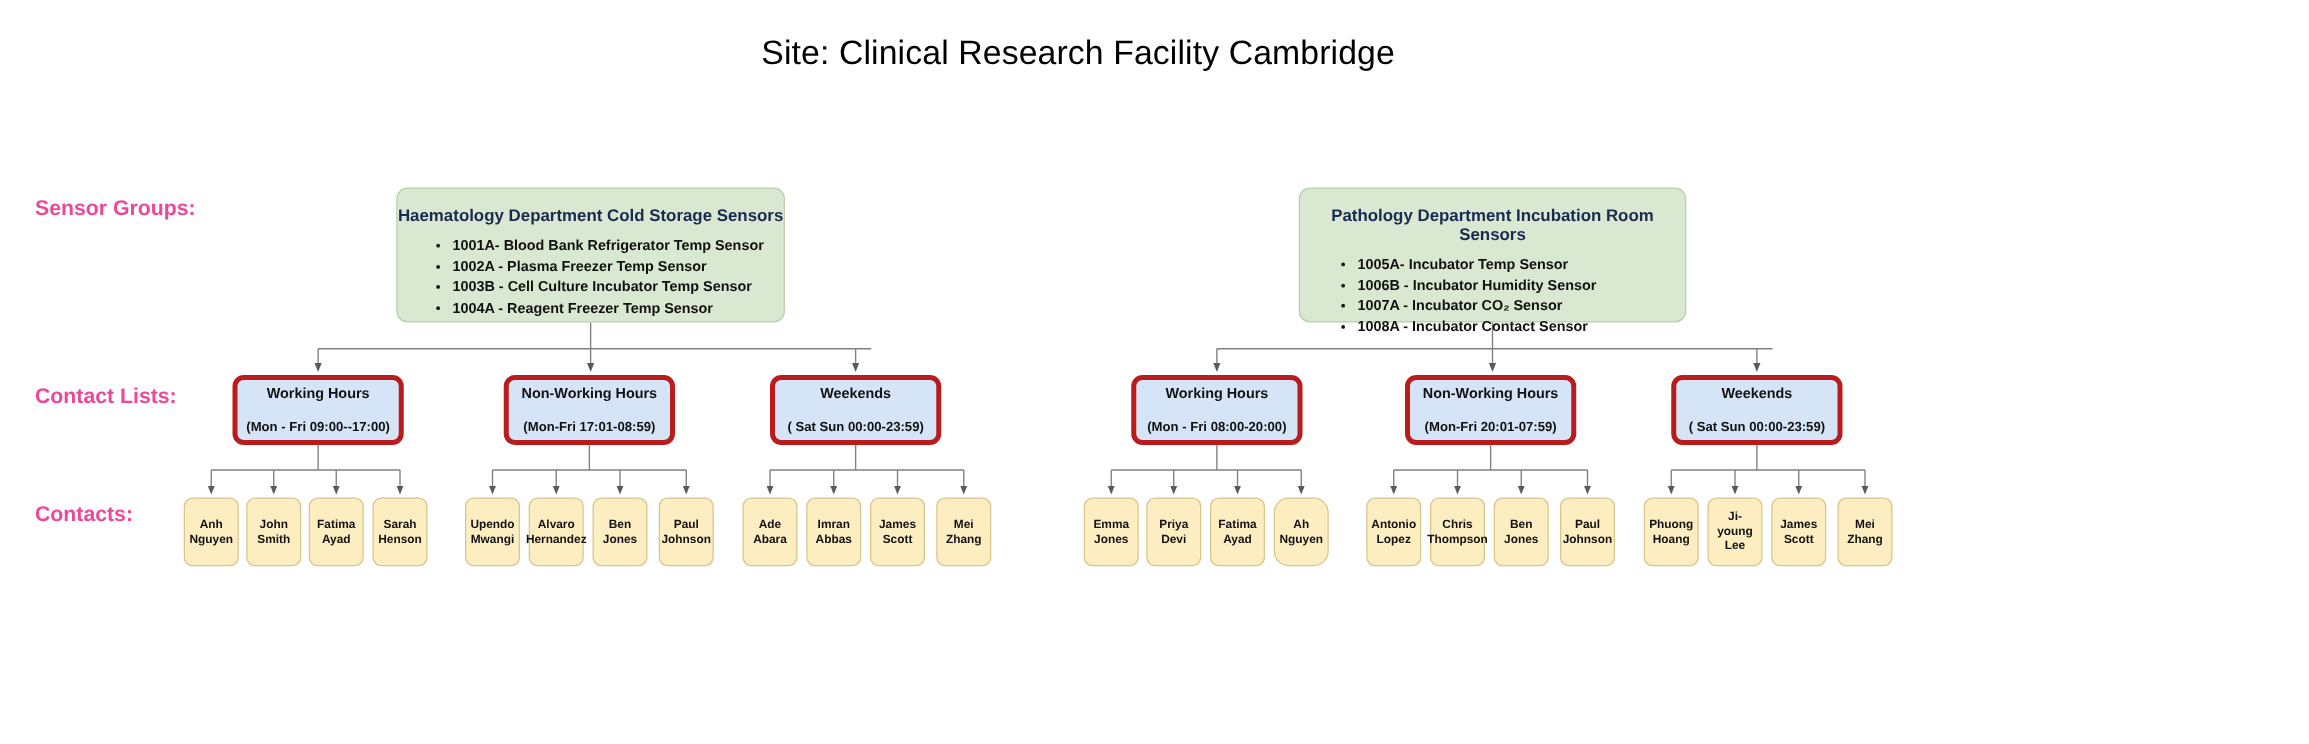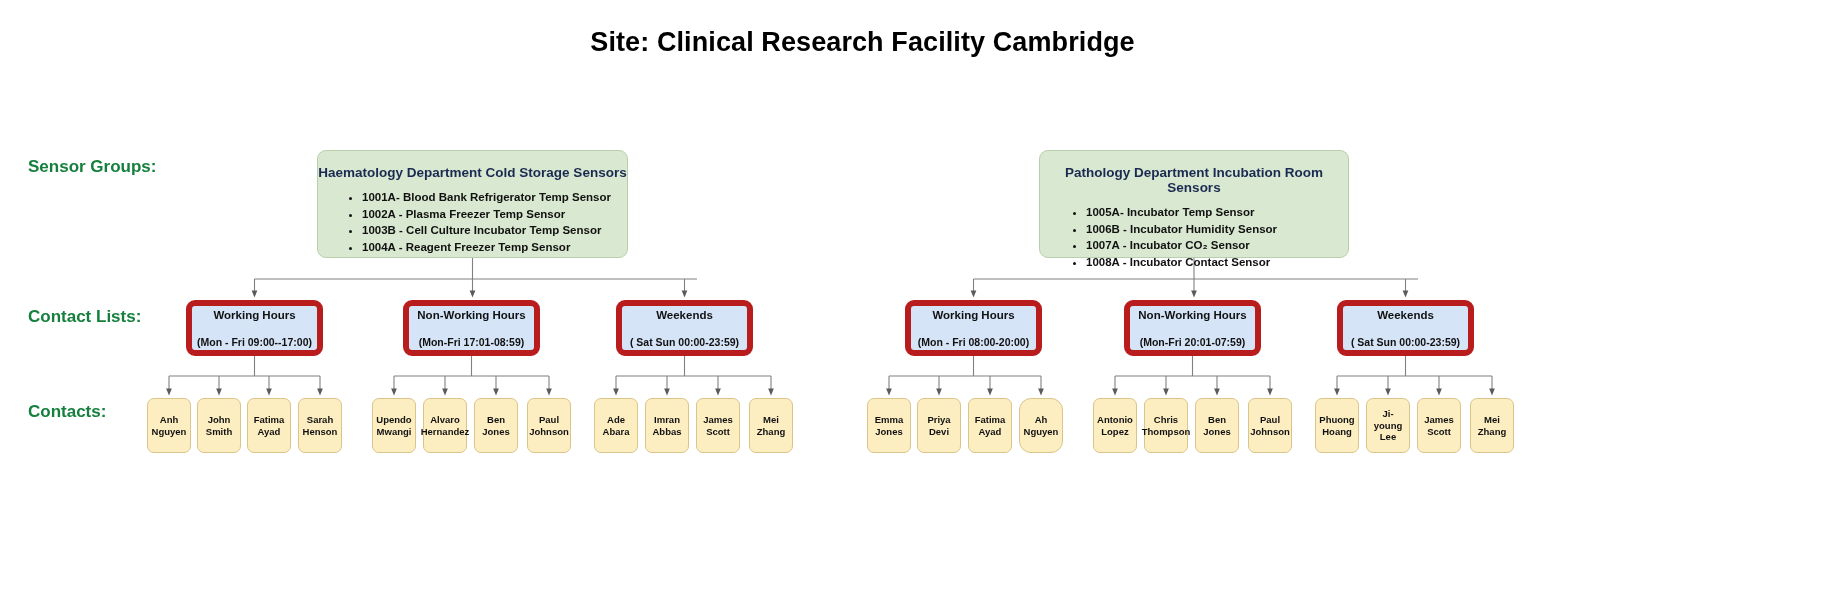--- a/index.html
+++ b/index.html
@@ -16,35 +16,35 @@
   }
 
   
   #page-title {
     position: absolute;
     left: 0;
     top: 27px;
     width: 1847px;
     text-align: center;
     font-size: 27px;
-    font-weight: bold;
+    font-weight: normal;
     color: #000000;
     letter-spacing: 0.1px;
   }
   #page-title .title-inner {
     display: inline-block;
     transform: translateX(-61px);
   }
 
   
   .row-label {
     position: absolute;
     font-size: 17px;
     font-weight: bold;
-    color: #15803d;
+    color: #ec4899;
     white-space: nowrap;
   }
   #row-label-sensor-groups { left: 28px; top: 157px; }
   #row-label-contact-lists { left: 28px; top: 307px; }
   #row-label-contacts      { left: 28px; top: 402px; }
 
   
   #connectors {
     position: absolute;
     left: 0;
@@ -96,21 +96,21 @@
     width: 310px;
     height: 108px;
   }
   #sensor-group-pathology ul { padding-left: 46px; }
 
   
   .contact-list {
     position: absolute;
     box-sizing: border-box;
     background: #d6e4f7;
-    border: 6px solid #b91c1c;
+    border: 4px solid #b91c1c;
     border-radius: 9px;
     display: flex;
     flex-direction: column;
     align-items: center;
     justify-content: center;
     width: 137px;
     height: 56px;
     top: 300px;
   }
   .contact-list .cl-name {

